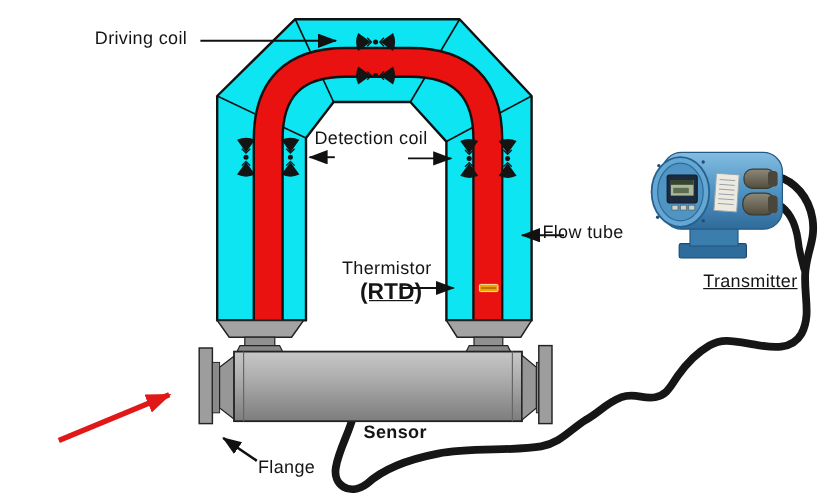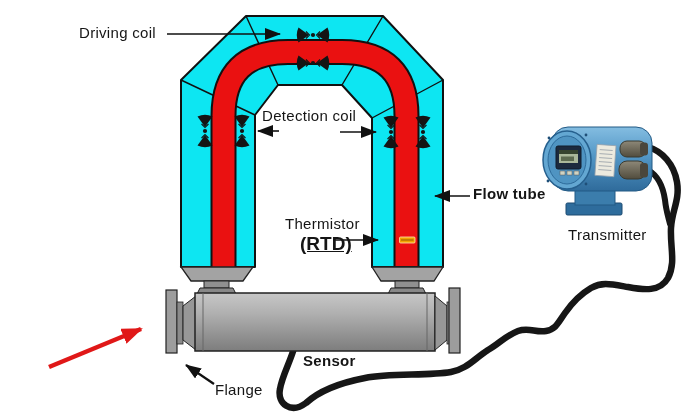--- a/index.html
+++ b/index.html
@@ -148,19 +148,19 @@
     <path d="M340,132 L376,132" marker-end="url(#ah)"></path>
     <path d="M470,196 L435,196" marker-end="url(#ah)"></path>
     <path d="M333,240 L378,240" marker-end="url(#ah)"></path>
     <path stroke-width="2.2" d="M214,384 L186,365" marker-end="url(#ah)"></path>
   </g>
   <path class="c-redline" stroke-width="4.5" fill="none" d="M49,367 L141,329" marker-end="url(#ahRed)"></path>
 </svg>
 
   <div class="lbl" style="left:262px;top:108px;">Detection coil</div>
   <div class="lbl" style="left:79px;top:25px;">Driving coil</div>
-  <div class="lbl" style="left:473px;top:186px;font-weight:bold;">Flow tube</div>
+  <div class="lbl" style="left:452px;top:186px;">Flow tube</div>
   <div class="lbl" style="left:285px;top:216px;">Thermistor</div>
   <div class="lbl bold" style="left:300px;top:234px;text-decoration:underline;">(RTD)</div>
-  <div class="lbl" style="left:568px;top:227px;">Transmitter</div>
+  <div class="lbl" style="left:586px;top:227px;text-decoration:underline;">Transmitter</div>
   <div class="lbl" style="left:303px;top:353px;font-weight:bold;">Sensor</div>
   <div class="lbl" style="left:215px;top:382px;">Flange</div>
 </div>
 
 </body></html>

